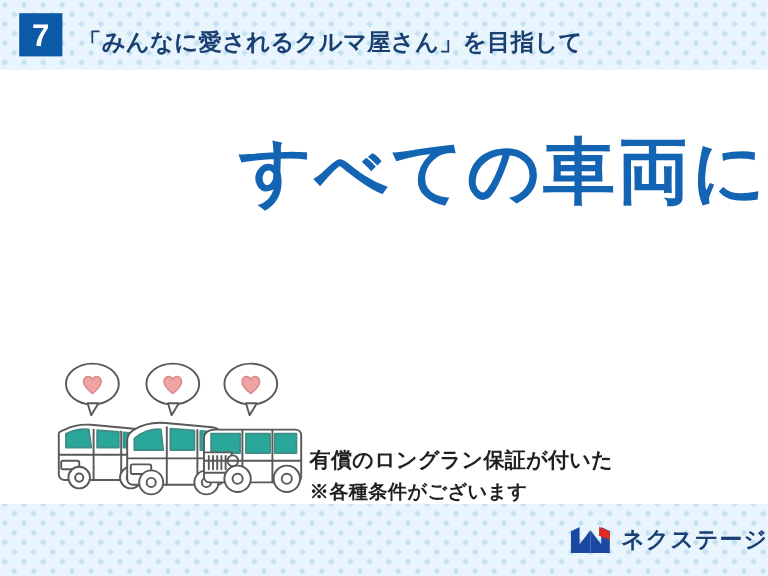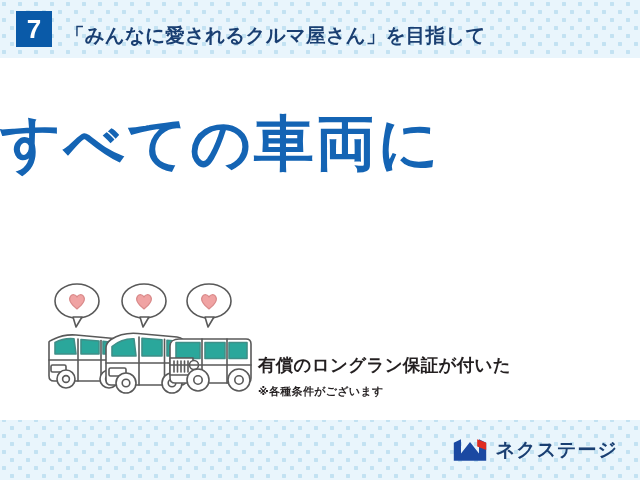--- a/index.html
+++ b/index.html
@@ -66,35 +66,35 @@
     width: 640px;
     height: 362px;
     background: #ffffff;
   }
 
   .headline {
     position: absolute;
     left: 0;
     top: 48px;
     width: 640px;
-    text-align: left;
+    text-align: right;
     color: #1464b4;
     font-weight: bold;
     font-size: 60px;
     line-height: 74px;
     letter-spacing: 2px;
     font-family: "DejaVu Sans", "Liberation Sans", sans-serif;
   }
   .headline .l2 { letter-spacing: 1px; }
 
   
   .lower {
     position: absolute;
     left: 0;
-    top: 222px;
+    top: 241px;
     width: 640px;
     height: 120px;
   }
 
   .cars-area {
     position: absolute;
     left: 46px;
     top: 0;
     width: 210px;
     height: 118px;
@@ -105,34 +105,34 @@
     left: 258px;
     top: 72px;
     color: #231f20;
     font-size: 17.5px;
     line-height: 26.5px;
     font-weight: bold;
     letter-spacing: 0.3px;
     font-family: "DejaVu Sans", "Liberation Sans", sans-serif;
   }
   .body-text .note {
-    font-size: 11px;
+    font-size: 16px;
+    font-family: Liberation Serif, serif;
   }
 
   
   .footer {
     position: absolute;
     left: 0;
     top: 420px;
     width: 640px;
     height: 60px;
     display: flex;
     align-items: center;
     justify-content: flex-end;
-    padding-right: 22px;
     box-sizing: border-box;
   }
   .logo {
     display: flex;
     align-items: center;
   }
   .logo-mark {
     width: 36px;
     height: 26px;
     flex: 0 0 auto;

